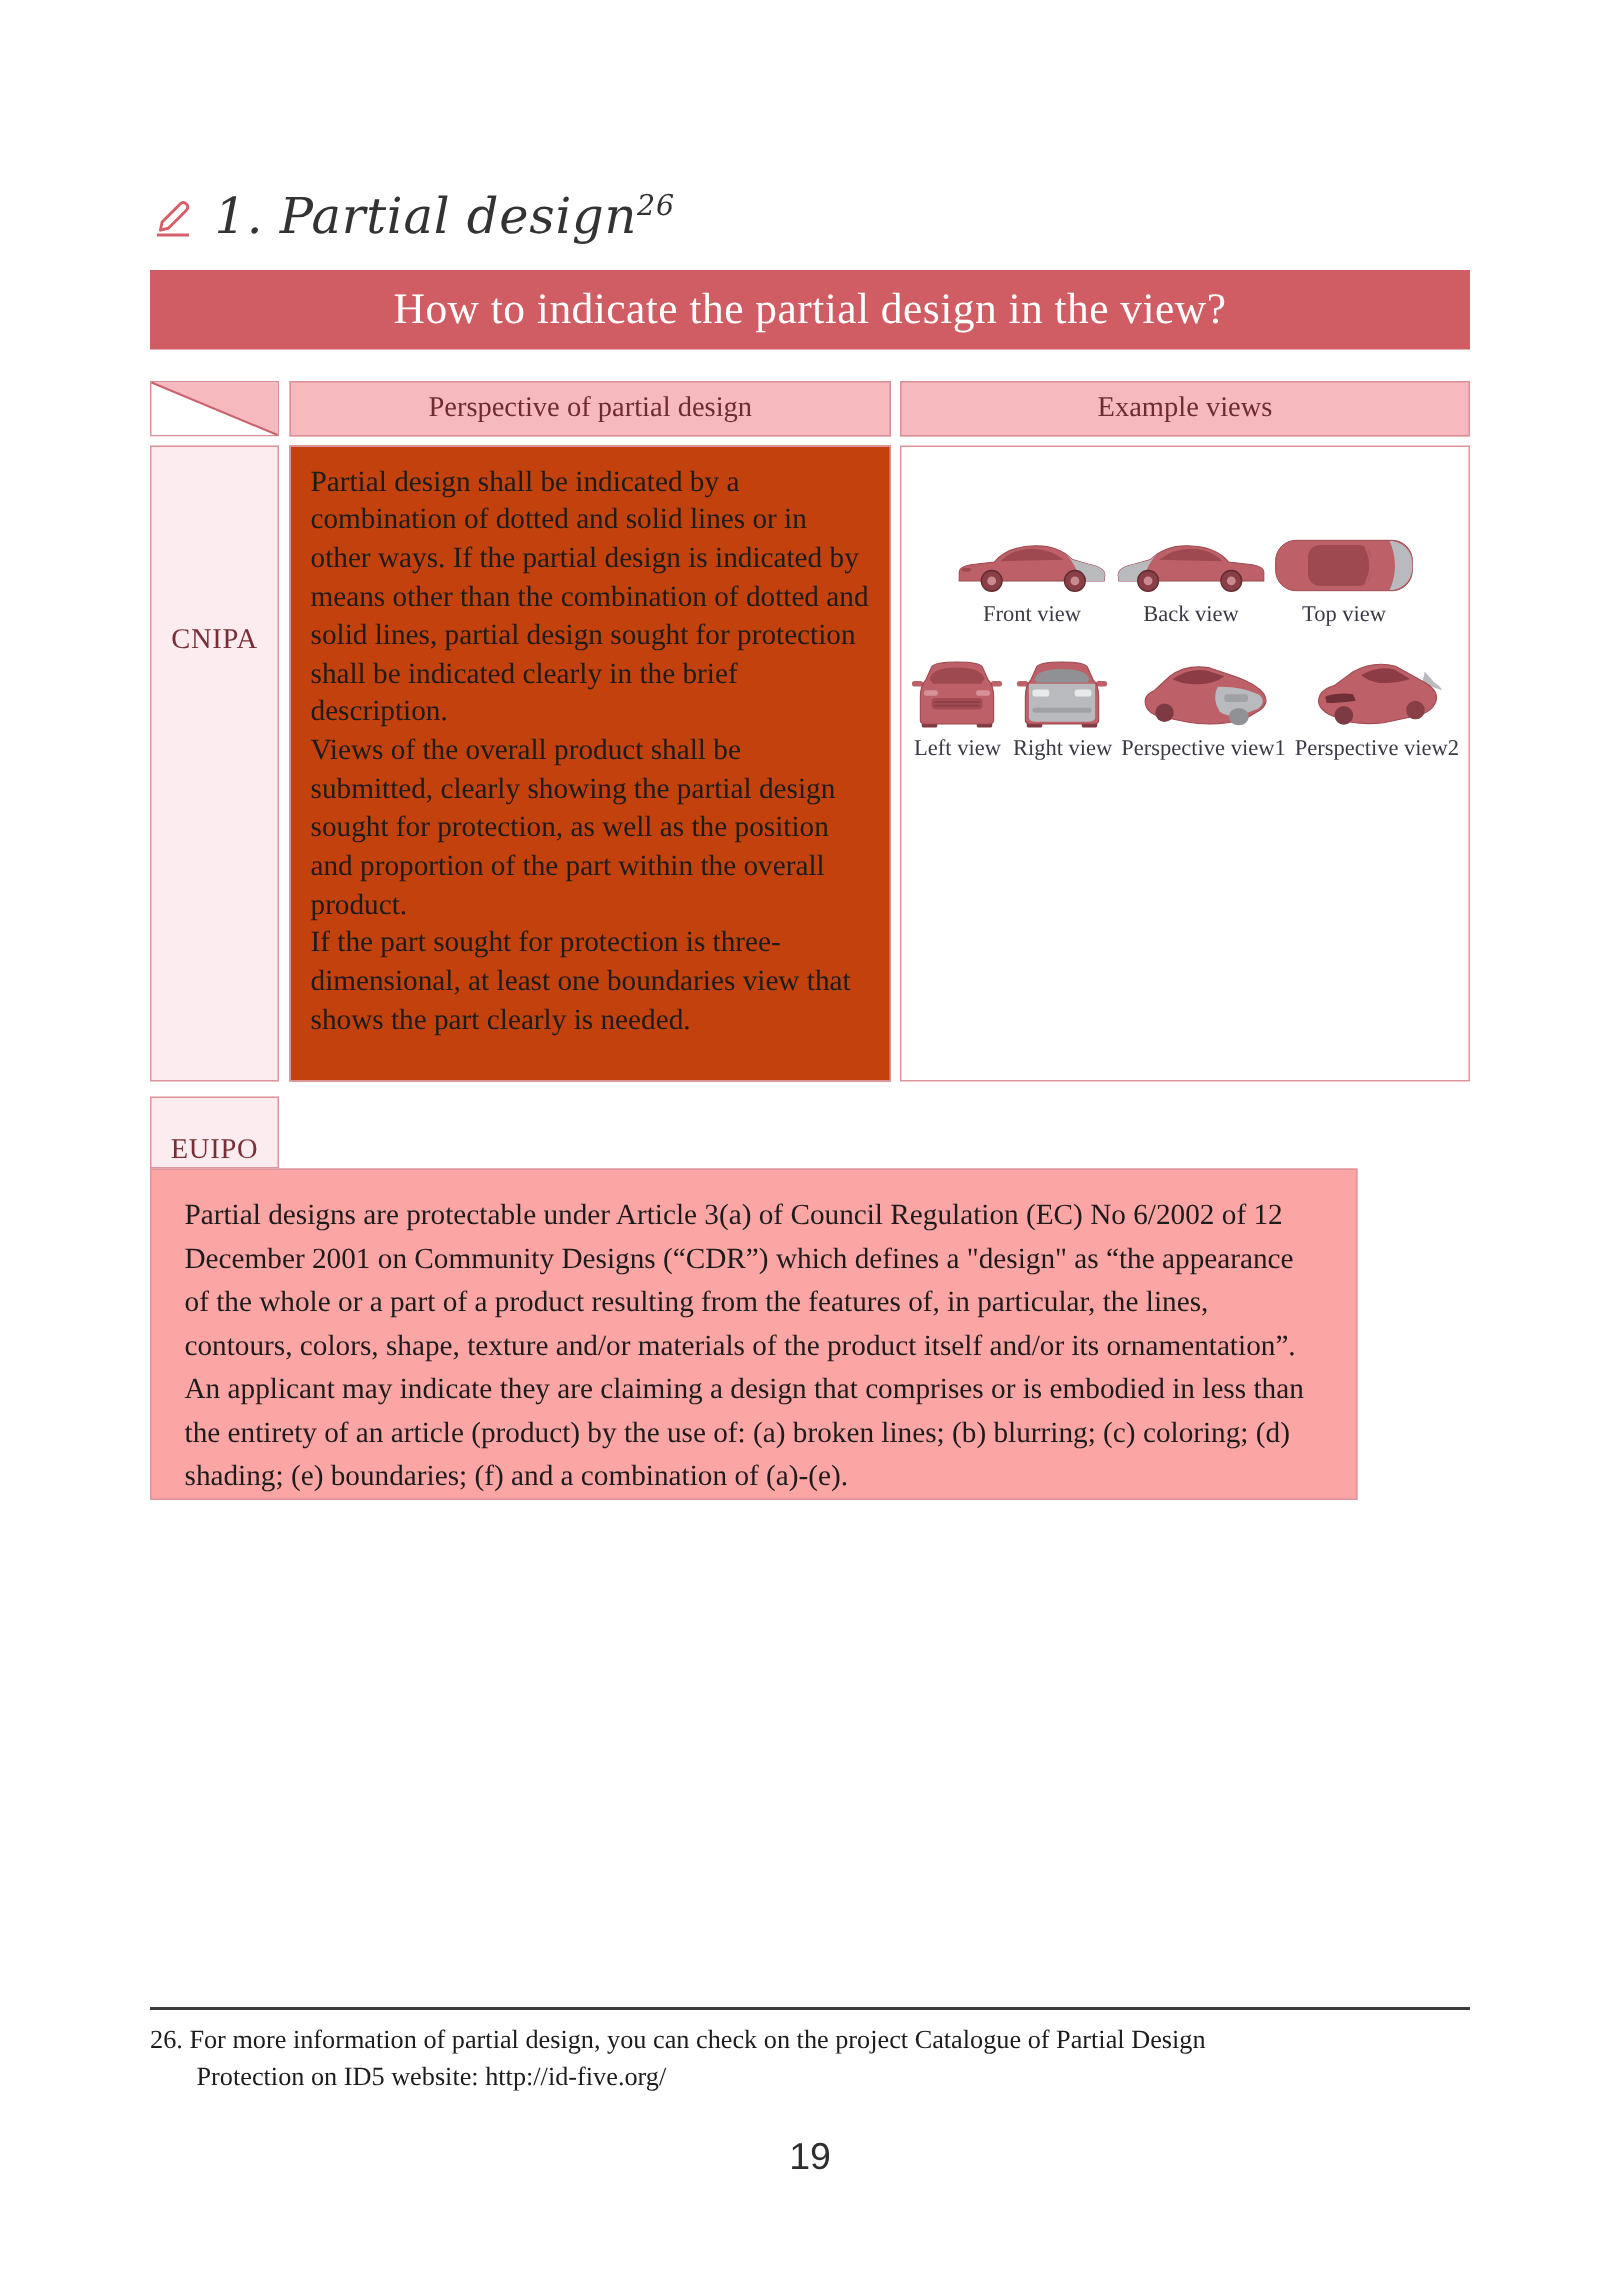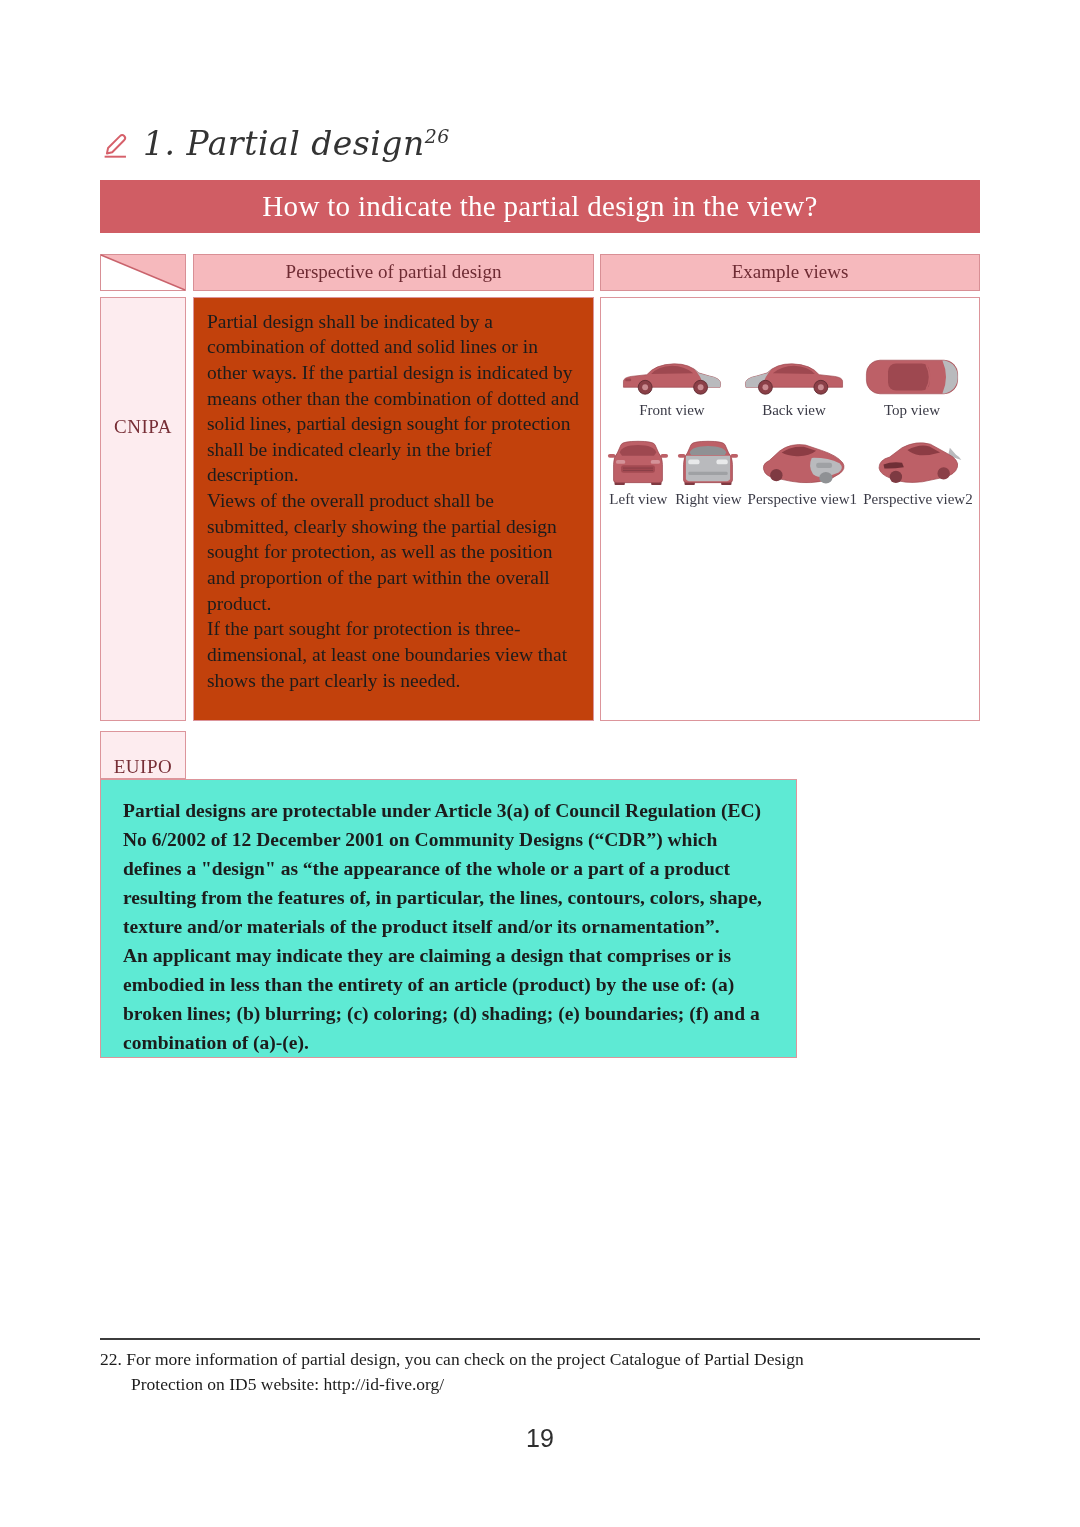--- a/index.html
+++ b/index.html
@@ -56,26 +56,26 @@
     background: #c2410c; border: 1.5px solid #dc959b;
     padding: 11px 13px; font-size: 19.5px; line-height: 1.315; color: #1c1c1c;
   }
   .ex-cell {
     width: 380px; background: #ffffff; border: 1.5px solid #dc959b;
     padding-top: 56px;
   }
   .euipo-row { height: 289px; margin-top: 10px; flex-direction: column; }
   .euipo-row .office-cell { padding-top: 24px; }
   .euipo-text-cell {
-    width: 697px; background: #5eead4; border: 1.5px solid #dc959b;
-    padding: 16px 24px 0 22px; font-size: 19.5px; line-height: 1.49; color: #1c1c1c; font-weight: bold;
-  }
-
-  
-  .car-row { display: flex; justify-content: center; align-items: flex-end; gap: 18px; }
+    width: 805px; background: #fca5a5; border: 1.5px solid #dc959b;
+    padding: 16px 24px 0 22px; font-size: 19.5px; line-height: 1.49; color: #1c1c1c;
+  }
+
+  
+  .car-row { display: flex; justify-content: center; align-items: flex-end; gap: 2px; }
   .car-row.second { margin-top: 16px; gap: 6px; }
   figure { display: flex; flex-direction: column; align-items: center; }
   figcaption { font-size: 15px; color: #3a3a46; margin-top: 4px; white-space: nowrap; }
   .car-svg { display: block; }
 
   
   .footnote {
     position: absolute; left: 100px; width: 880px; top: 1338px;
     border-top: 2.5px solid #3c3c3c; padding-top: 7px;
     font-size: 17.5px; line-height: 1.4; color: #1c1c1c;
@@ -235,17 +235,17 @@
     <div class="office-cell">EUIPO</div>
     <div class="euipo-text-cell">
       <p>Partial designs are protectable under Article 3(a) of Council Regulation (EC) No 6/2002 of 12 December 2001 on Community Designs (“CDR”) which defines a "design" as “the appearance of the whole or a part of a product resulting from the features of, in particular, the lines, contours, colors, shape, texture and/or materials of the product itself and/or its ornamentation”.</p>
       <p>An applicant may indicate they are claiming a design that comprises or is embodied in less than the entirety of an article (product) by the use of: (a) broken lines; (b) blurring; (c) coloring; (d) shading; (e) boundaries; (f) and a combination of (a)-(e).</p>
     </div>
   </div>
 
 </div>
 
 <div class="footnote">
-  <div class="fn-line1">22. For more information of partial design, you can check on the project Catalogue of Partial Design</div>
+  <div class="fn-line1">26. For more information of partial design, you can check on the project Catalogue of Partial Design</div>
   <div class="fn-line2">Protection on ID5 website: http://id-five.org/</div>
 </div>
 
 <div class="page-number">19</div>
 
 </body></html>

